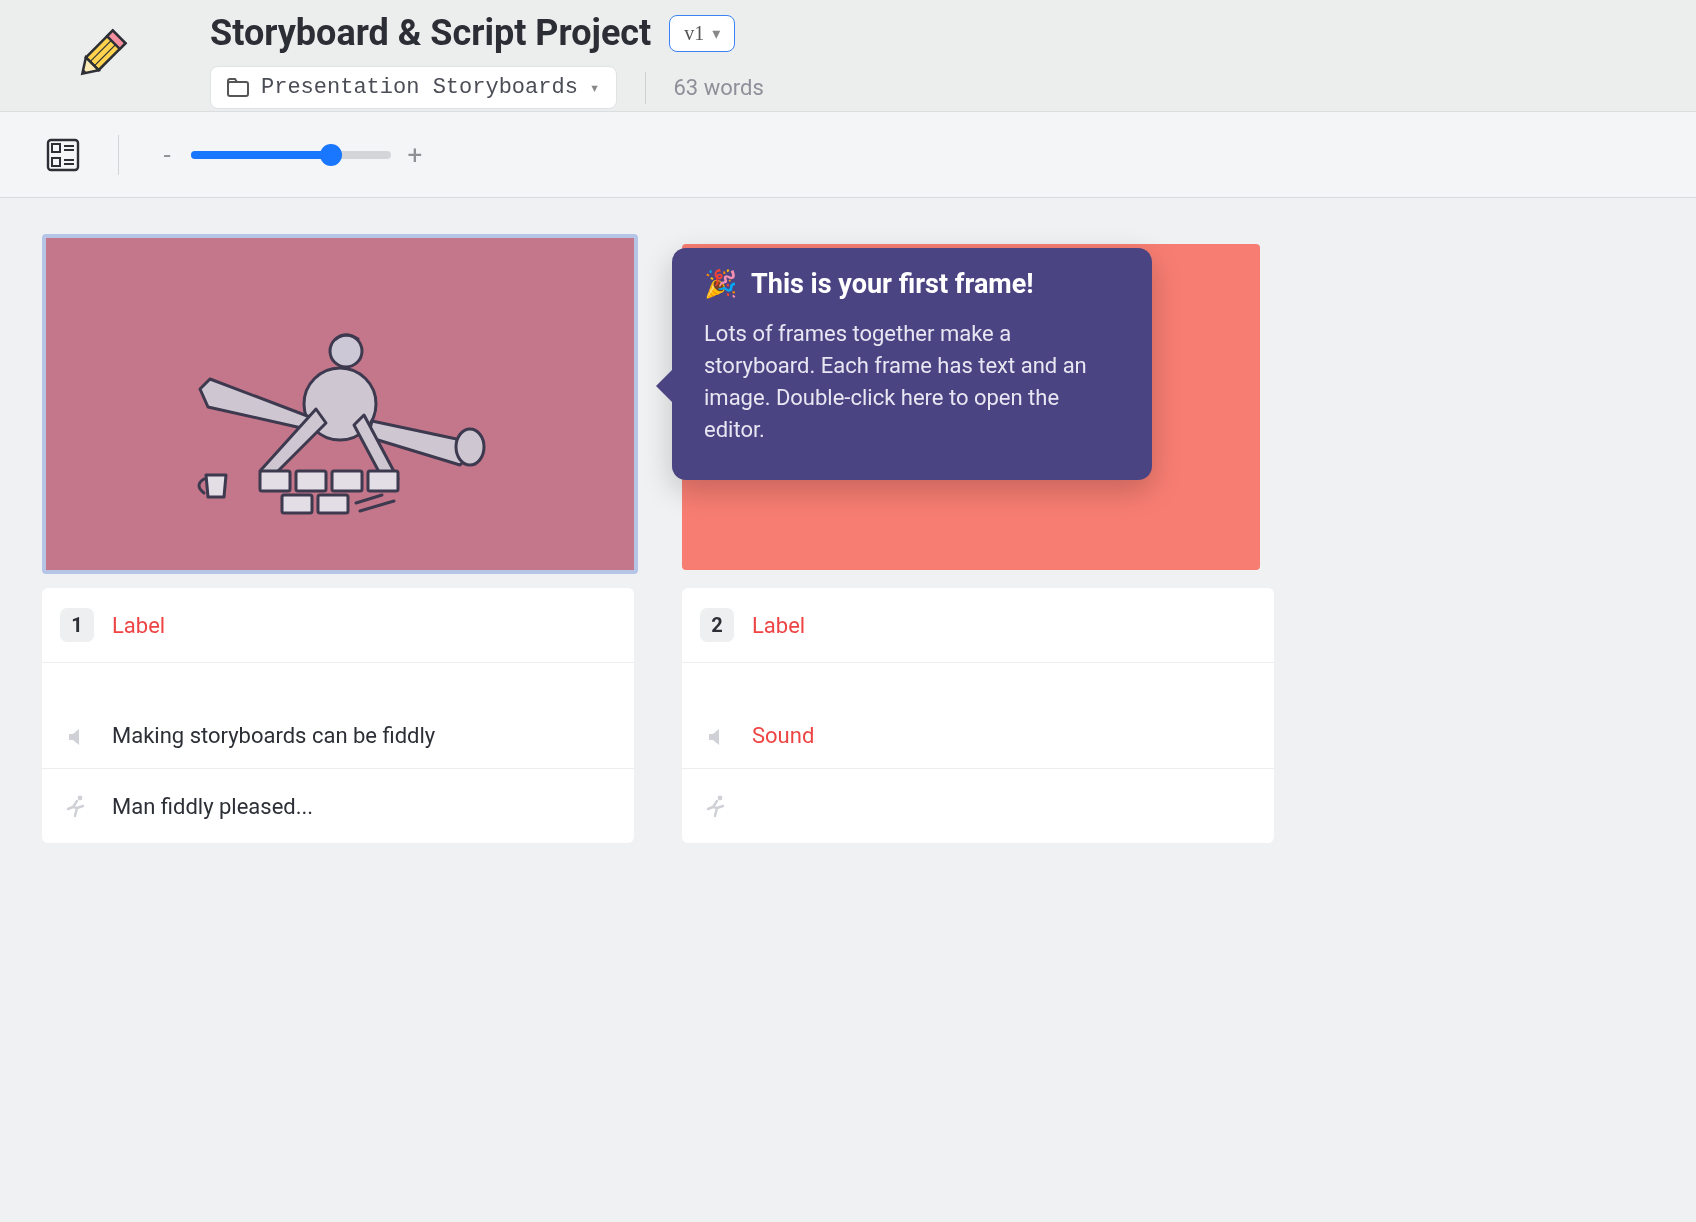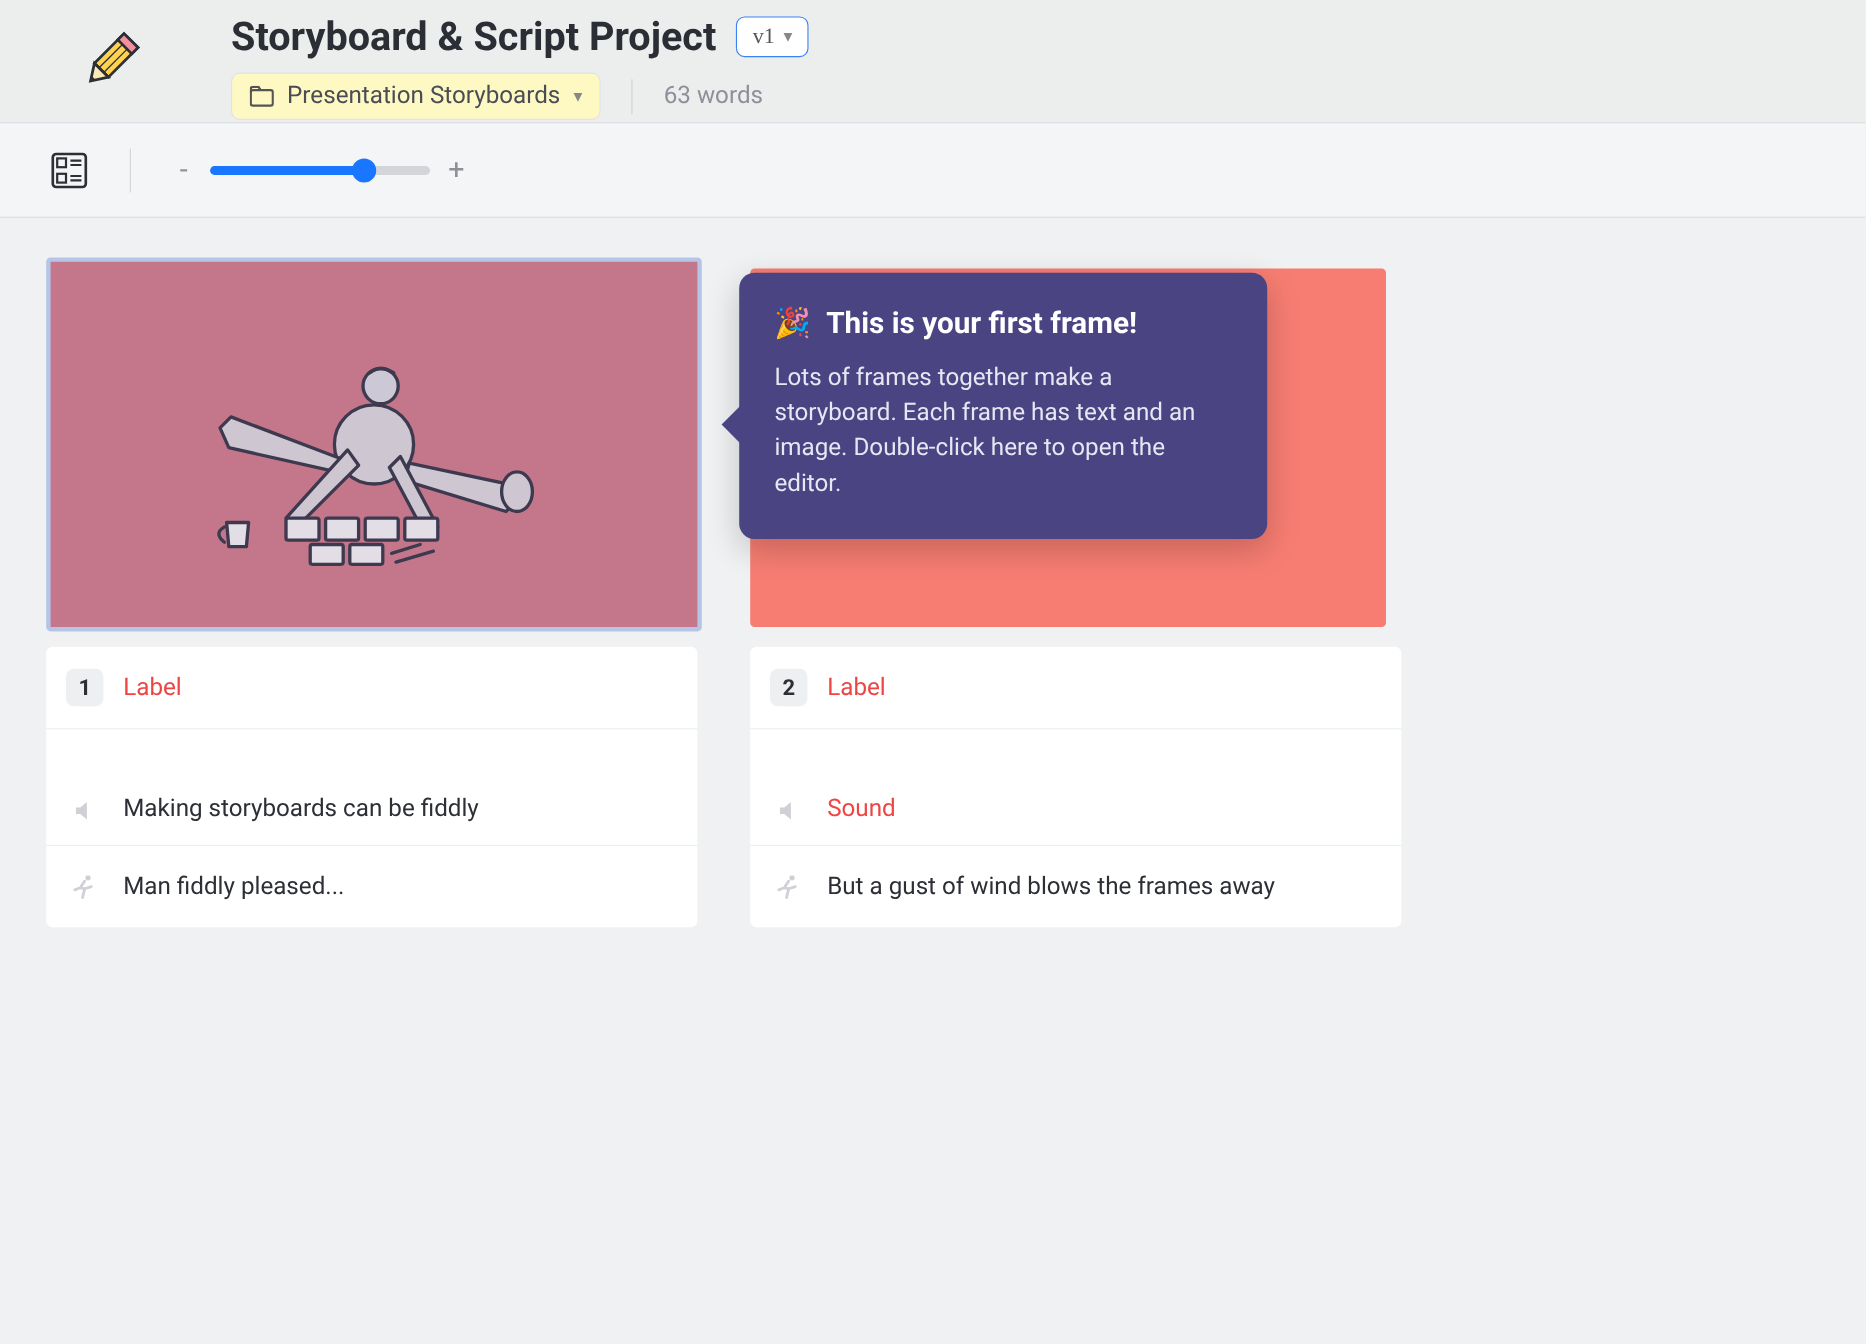--- a/index.html
+++ b/index.html
@@ -67,30 +67,31 @@
     color: #555;
     cursor: pointer;
     font-family: Liberation Serif, serif;
   }
   .sub-row {
     display: flex;
     align-items: center;
     gap: 28px;
   }
   .folder-pill {
-    background: #fef9c3;
+    background: #ffffff;
     border: 1px solid #e1e2e5;
     border-radius: 8px;
     padding: 8px 16px;
     display: flex;
     align-items: center;
     gap: 12px;
     font-size: 22px;
     color: #4a4d55;
     cursor: pointer;
+    font-family: Liberation Mono, monospace;
   }
   .sub-divider {
     width: 1px;
     height: 32px;
     background: #cfd1d5;
   }
   .word-count {
     font-size: 22px;
     color: #8d9099;
   }
@@ -237,21 +238,21 @@
 
   
   .tip {
     position: absolute;
     left: 672px;
     top: 50px;
     width: 480px;
     background: #4a4483;
     color: #fff;
     border-radius: 14px;
-    padding: 30px 32px 34px 32px;
+    padding: 20px 32px 34px 32px;
     z-index: 10;
     box-shadow: 0 10px 30px rgba(0,0,0,0.2);
   }
   .tip::before {
     content: "";
     position: absolute;
     left: -16px;
     top: 120px;
     border: 18px solid transparent;
     border-right-color: #4a4483;
@@ -410,21 +411,20 @@
         </div>
         <div class="field-text placeholder">Sound</div>
       </div>
       <div class="field-row">
         <div class="icon-slot">
           <svg width="24" height="24" viewBox="0 0 24 24">
             <circle cx="15" cy="4" r="2.4" fill="#cfd1d6"></circle>
             <path d="M12 7 L8 13 L12 14 L10 22 M12 14 L18 12 M8 13 L3 15" stroke="#cfd1d6" stroke-width="2.5" fill="none" stroke-linecap="round"></path>
           </svg>
         </div>
-        <div class="field-text">But a gust of wind blows the frames away</div>
       </div>
     </div>
   </div>
 
   <div class="tip">
     <div class="tip-title">
       <span>🎉</span>
       &nbsp;<span>This is your first frame!</span>
     </div>
     <div class="tip-body">Lots of frames together make a storyboard. Each frame has text and an image. Double-click here to open the editor.</div>

